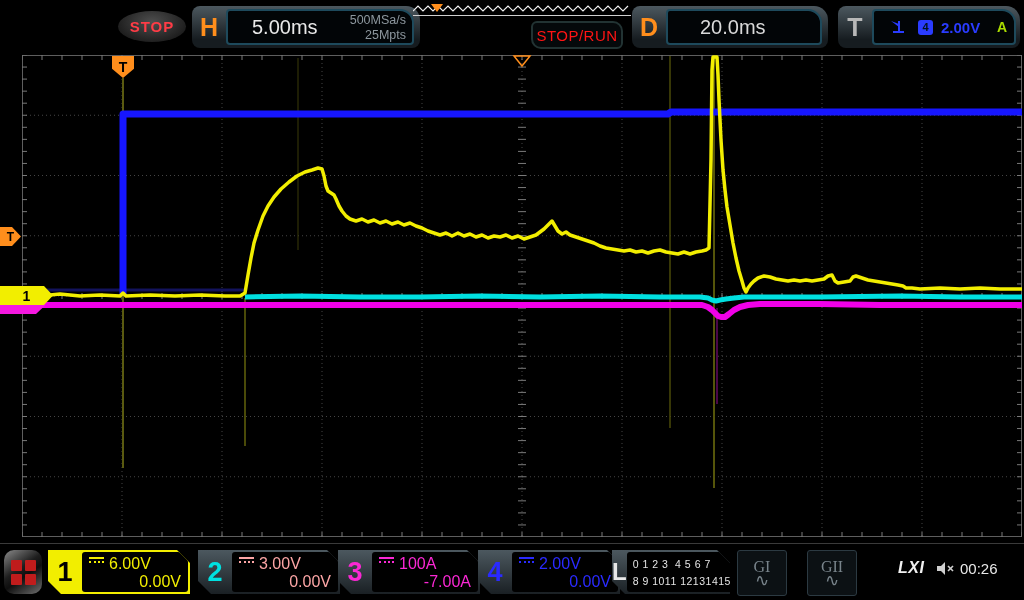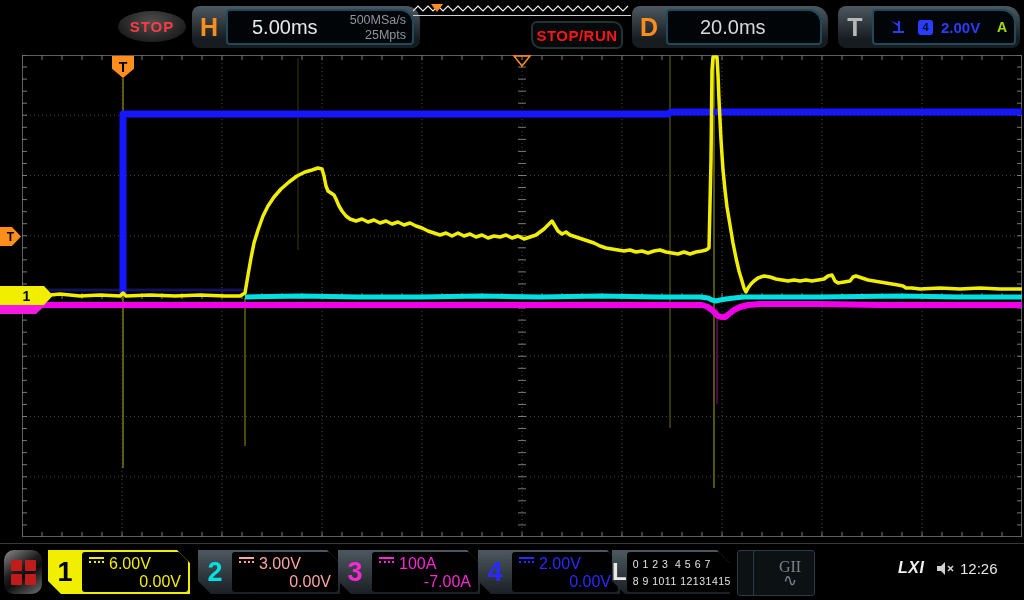--- a/index.html
+++ b/index.html
@@ -30,21 +30,21 @@
   #tbox{width:144px;margin-right:3px;}
   #t-src-badge{width:15px;height:15px;border-radius:3px;background:#2a3cff;color:#00121c;
       font-size:11px;font-weight:bold;display:flex;align-items:center;justify-content:center;margin-left:12px;}
   #t-level{font-size:15px;color:#2a3cff;margin-left:8px;font-weight:bold;}
   #t-mode{position:absolute;right:7px;font-size:14px;font-weight:bold;color:#aadc00;}
   .chamf-btn{top:21px;height:28px;background:#05090b;border:2px solid #1e4a5c;border-radius:6px 10px 6px 10px;
       display:flex;align-items:center;justify-content:center;box-sizing:border-box;}
   #measure-btn{left:421px;width:101px;}
   #measure-btn span{color:#f2ee00;font-weight:bold;font-size:15px;}
   #stoprun-btn{left:531px;width:92px;border-color:#233;}
-  #stoprun-btn span{color:#ff1414;font-weight:bold;font-size:15px;letter-spacing:.5px;}
+  #stoprun-btn span{color:#ff1414;font-weight:normal;font-size:15px;letter-spacing:.5px;}
   #record-bar{left:413px;top:3px;width:218px;height:14px;}
 
   
   #scope-svg{position:absolute;left:22px;top:55px;}
   .tag{position:absolute;display:flex;align-items:center;color:#000;font-weight:bold;}
   .tag-right{clip-path:polygon(0 0,calc(100% - 9px) 0,100% 50%,calc(100% - 9px) 100%,0 100%);}
   #trig-time-tag{left:112px;top:56px;width:22px;height:22px;background:#ff8e1c;
       clip-path:polygon(0 0,100% 0,100% 58%,50% 100%,0 58%);justify-content:center;font-size:14px;}
   #trig-level-tag{left:0;top:227px;width:21px;height:19px;background:#ff8e1c;justify-content:center;font-size:12px;}
   #tag-ch2{left:0;top:289px;width:46px;height:16px;background:#00e0e0;z-index:1;}
@@ -73,21 +73,21 @@
       vertical-align:1px;margin-right:5px;}
   .dcicon:after{content:"";position:absolute;left:0;top:2px;width:100%;border-top:2px dotted;}
   #la-box{left:612px;top:6px;width:118px;height:44px;}
   #la-box .num{font-size:24px;color:#e8e8e8;}
   #la-box .vals{padding:4px 4px 0 6px;}
   #la-box .drow{color:#e4e4e4;font-size:10.5px;line-height:17px;letter-spacing:.5px;white-space:pre;}
   .gen-btn{top:6px;width:48px;height:44px;border:1px solid #2c3a42;border-radius:3px;background:#0c1114;
       display:flex;flex-direction:column;align-items:center;justify-content:center;color:#78838a;}
   .gen-btn .glabel{font-family:"Liberation Serif",serif;font-size:16px;line-height:15px;}
   .gen-btn .gwave{font-size:17px;line-height:14px;}
-  #gen1{left:737px;} #gen2{left:753px;padding-left:12px;}
+  #gen1{left:737px;} #gen2{left:807px;}
   #lxi{left:898px;top:15px;color:#f0f0f0;font-style:italic;font-weight:bold;font-size:16px;letter-spacing:.5px;}
   #mute{left:936px;top:17px;}
   #clock{left:960px;top:16px;color:#e8e8e8;font-size:15px;}
 </style>
 </head>
 <body>
 
 <div id="app">
 
   <div id="stop-badge" class="abs">
@@ -515,15 +515,15 @@
       <div class="glabel">GII</div>
       <div class="gwave">∿</div>
     </div>
 
     <div id="lxi" class="abs">LXI</div>
     <svg id="mute" class="abs" width="19" height="15">
       <polygon points="1,5 5,5 9,1 9,14 5,10 1,10" fill="#cfcfcf"></polygon>
       <line x1="12" y1="5" x2="17" y2="10" stroke="#cfcfcf" stroke-width="1.6"></line>
       <line x1="17" y1="5" x2="12" y2="10" stroke="#cfcfcf" stroke-width="1.6"></line>
     </svg>
-    <div id="clock" class="abs">12:26</div>
+    <div id="clock" class="abs">00:26</div>
   </div>
 </div>
 
 </body></html>

